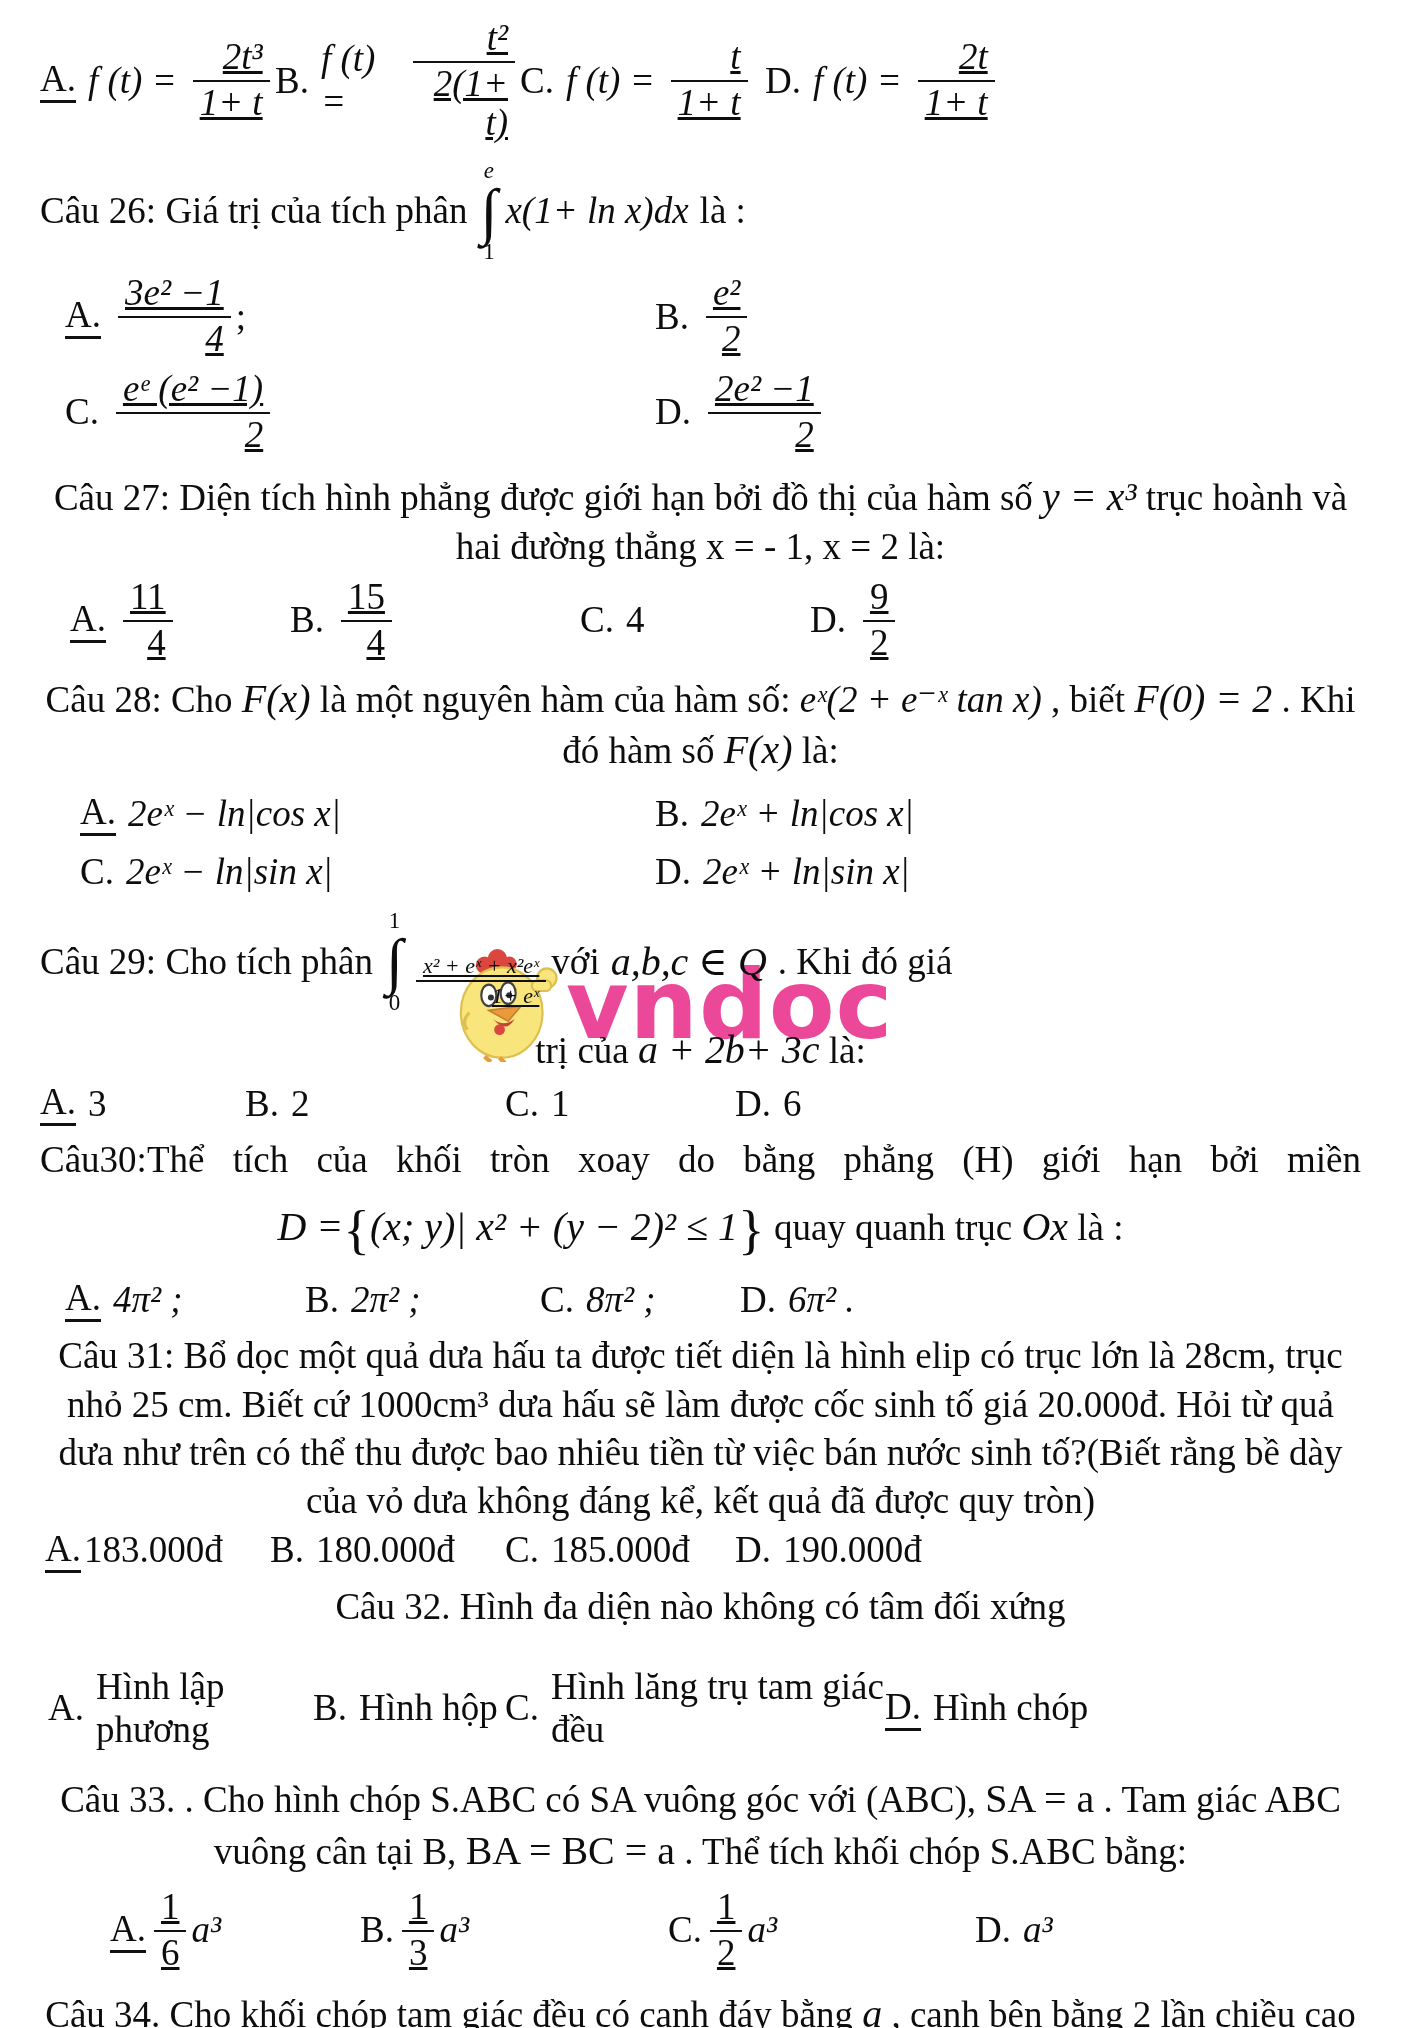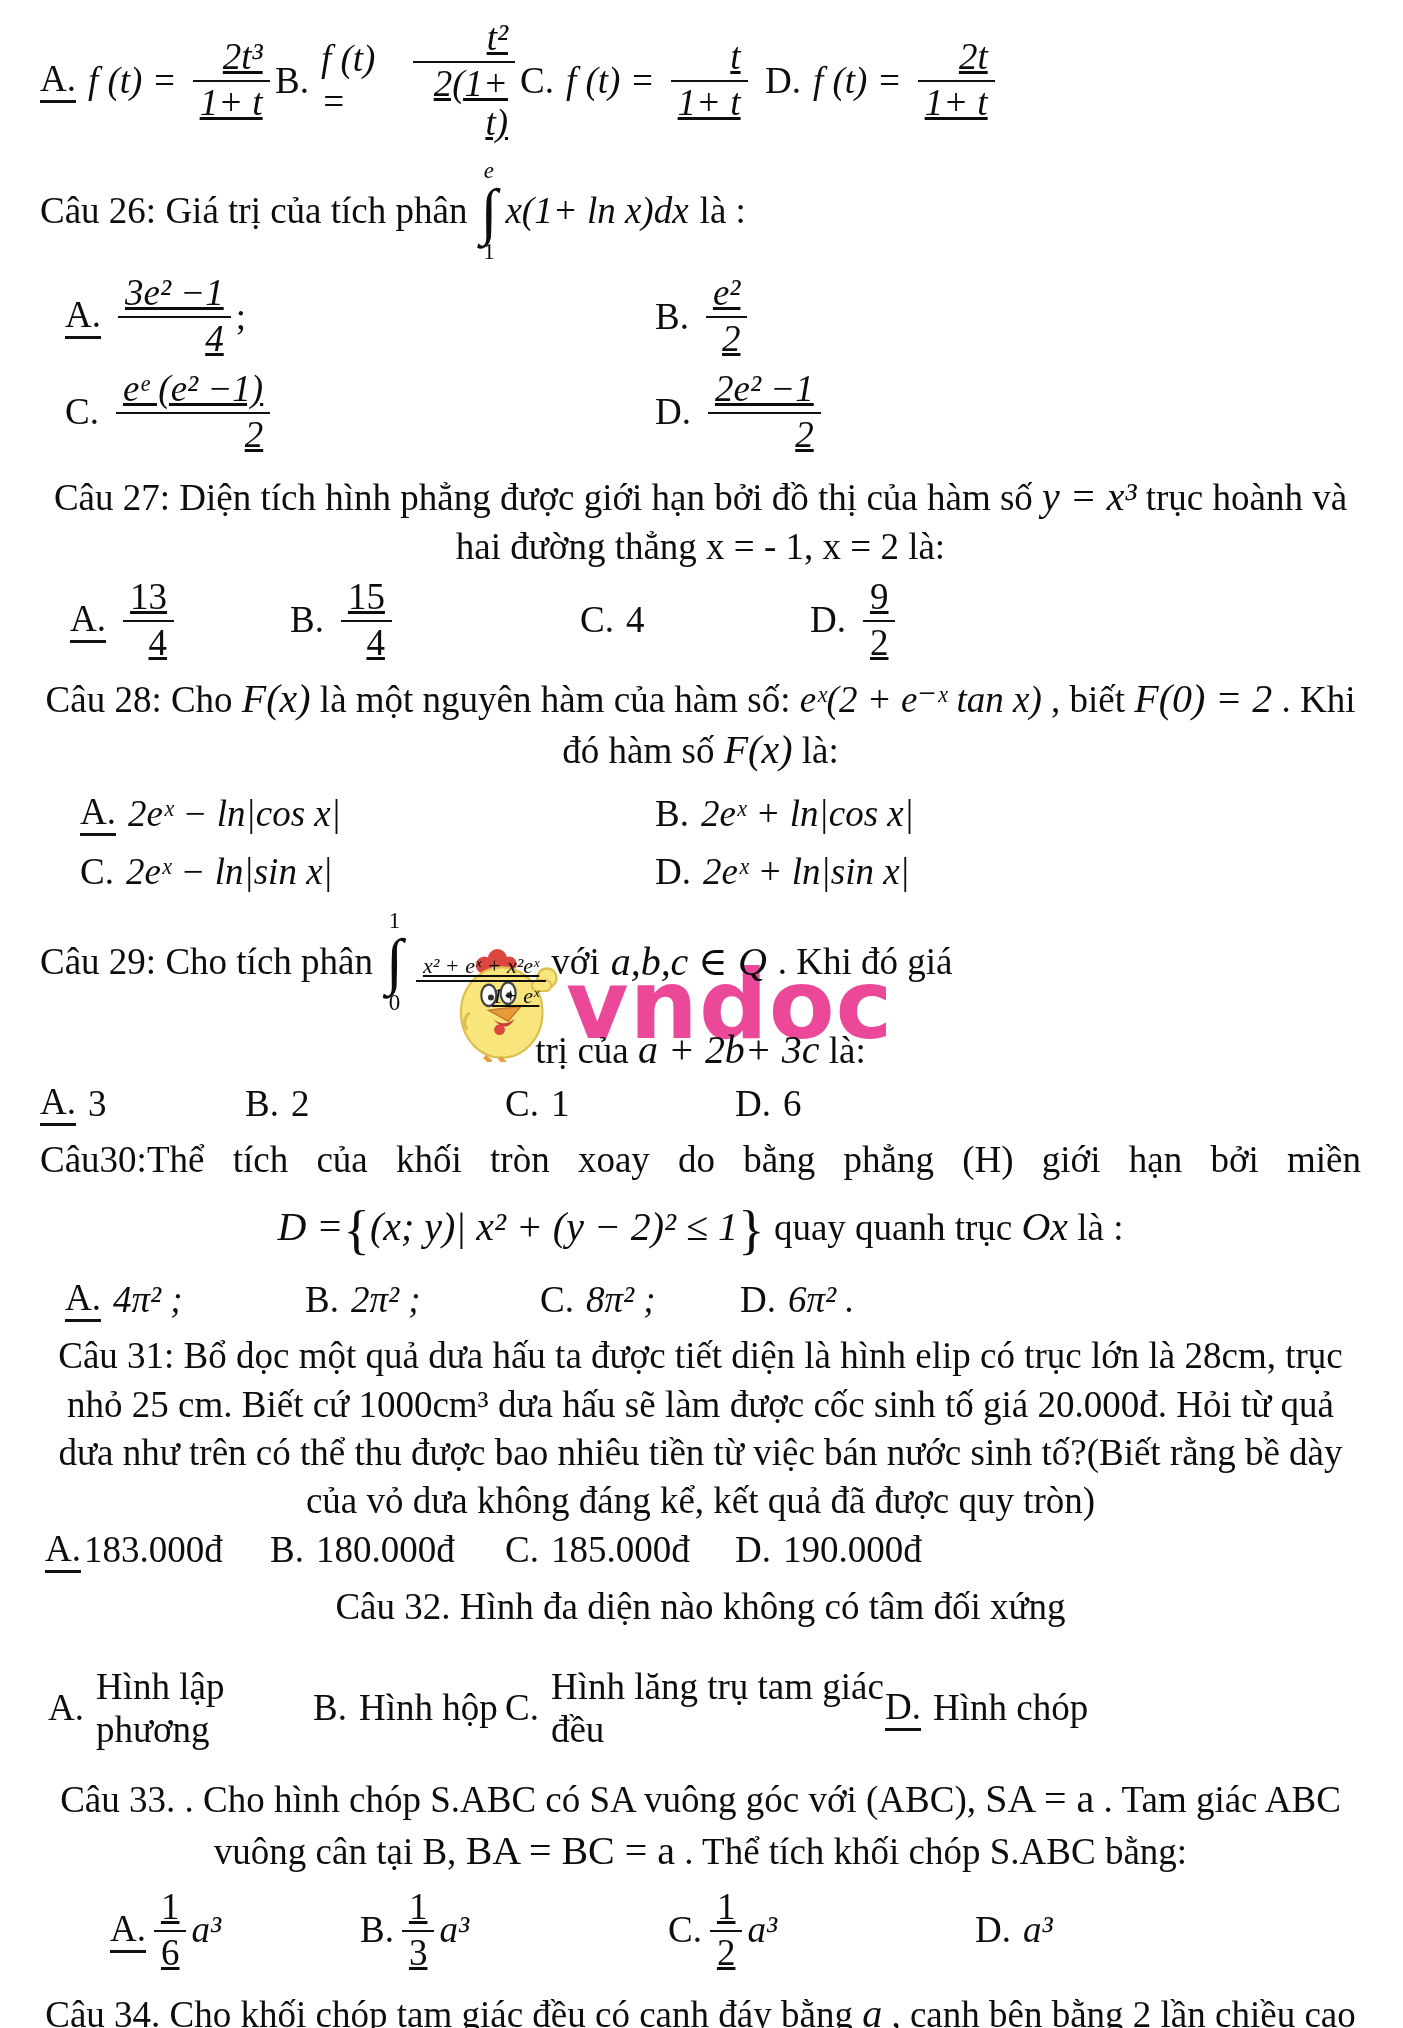--- a/index.html
+++ b/index.html
@@ -157,21 +157,21 @@
     </div>
   </div>
 
   <div class="stem just mt2">
     <span class="b">Câu 27</span><span>: Diện tích hình phẳng được giới hạn bởi đồ thị của hàm số </span><span class="mi mlg">y = x³</span><span> trục hoành và hai đường thẳng x = - 1, x = 2  là:</span>
   </div>
   <div class="optrow cols-q27">
     <div class="opt">
       <span class="olabel ul">A.</span>
       <span class="frac">
-          <span class="num">13</span>
+          <span class="num">11</span>
           <span class="den">4</span>
         </span>
     </div>
     <div class="opt">
       <span class="olabel">B.</span>
       <span class="frac">
           <span class="num">15</span>
           <span class="den">4</span>
         </span>
     </div>

